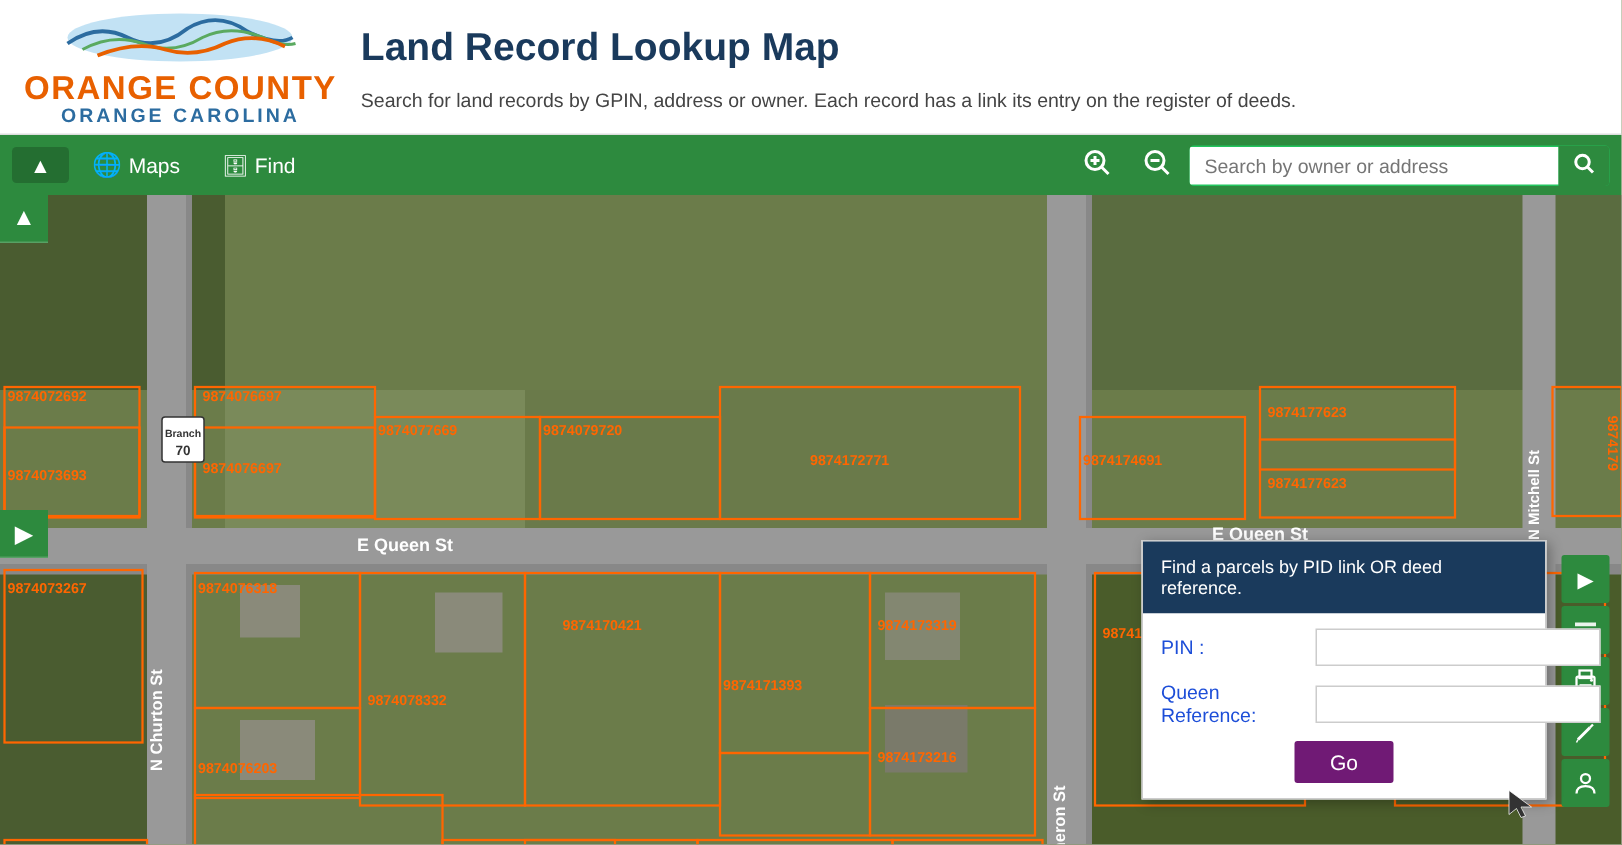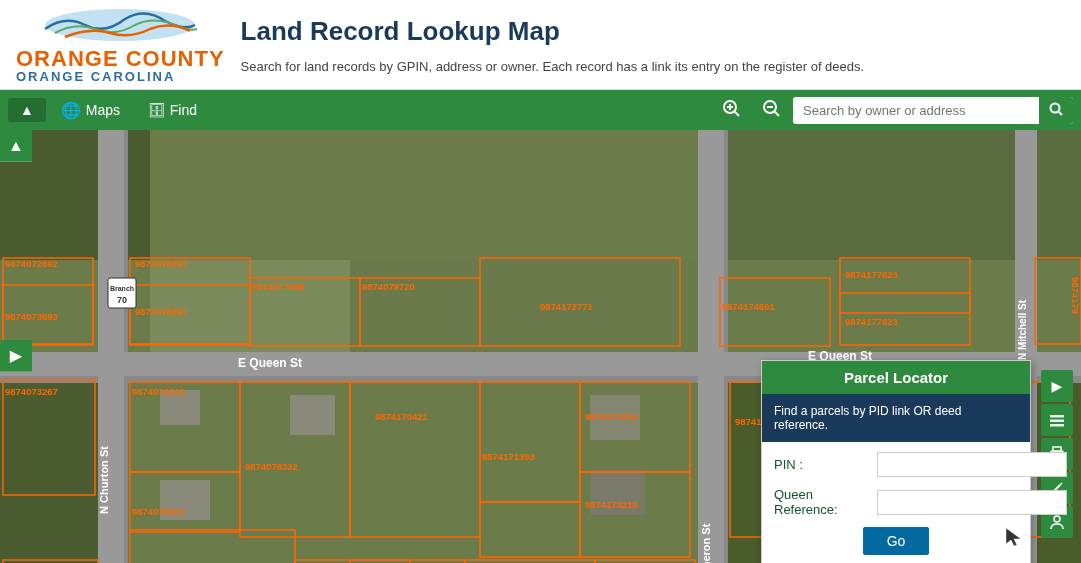--- a/index.html
+++ b/index.html
@@ -70,21 +70,21 @@
       color: #fff;
       font-size: 14px;
       cursor: pointer;
       border-radius: 3px;
     }
     .toolbar-btn.active { background: rgba(0,0,0,0.2); }
     .toolbar-spacer { flex: 1; }
     #search-area {
       display: flex;
       align-items: center;
-      background: #ffffff;
+      background: #22c55e;
       border-radius: 3px;
       overflow: hidden;
       width: 280px;
     }
     #search-input {
       border: none;
       outline: none;
       padding: 5px 10px;
       font-size: 13px;
       flex: 1;
@@ -199,34 +199,34 @@
       background: #fff;
     }
     .form-row {
       display: flex;
       align-items: center;
       margin-bottom: 10px;
       gap: 8px;
     }
     .form-label {
       font-size: 13px;
-      color: #14532d;
+      color: #1d4ed8;
       min-width: 95px;
     }
     .form-input {
       flex: 1;
       border: 1px solid #ccc;
       padding: 4px 6px;
       font-size: 13px;
       outline: none;
     }
     #go-btn {
       display: block;
       margin: 0 auto;
-      background: #0369a1;
+      background: #701a75;
       color: #fff;
       border: none;
       padding: 6px 24px;
       font-size: 14px;
       cursor: pointer;
       border-radius: 2px;
     }
 
     
     #cursor-icon {
@@ -250,21 +250,21 @@
 
 <div id="header">
   <div id="logo-area">
     <svg width="170" height="45" class="logo-wave">
 
       <ellipse cx="85" cy="18" rx="75" ry="16" fill="#a8d5f0" opacity="0.7"></ellipse>
       <path d="M10,22 Q30,8 50,18 Q70,28 90,12 Q110,0 130,14 Q150,24 160,18" stroke="#2c6ca0" stroke-width="2.5" fill="none"></path>
       <path d="M20,26 Q40,15 60,22 Q80,30 100,18 Q120,8 145,20 Q155,24 162,22" stroke="#5aaa60" stroke-width="2" fill="none"></path>
       <path d="M30,30 Q55,20 75,26 Q95,32 115,22 Q135,14 155,24" stroke="#e86000" stroke-width="2.5" fill="none"></path>
     </svg>
-    <div style="margin-top:-4px;">
+    <div style="text-align:center; margin-top:-4px;">
       <div id="logo-text-orange">ORANGE COUNTY</div>
       <div id="logo-text-nc">ORANGE CAROLINA</div>
     </div>
   </div>
   <div id="title-area">
     <div id="page-title">Land Record Lookup Map</div>
     <div id="page-subtitle">Search for land records by GPIN, address or owner. Each record has a link its entry on the register of deeds.</div>
   </div>
 </div>
 
@@ -457,21 +457,20 @@
     </button>
     <button class="right-btn">
       <svg width="18" height="18" viewBox="0 0 18 18">
         <circle cx="9" cy="6" r="3" fill="none" stroke="white" stroke-width="1.5"></circle>
         <path d="M3,16 Q3,11 9,11 Q15,11 15,16" fill="none" stroke="white" stroke-width="1.5"></path>
       </svg>
     </button>
   </div>
 
   <div id="parcel-locator">
-    <div id="parcel-locator-header">Parcel Locator</div>
     <div id="parcel-locator-body">Find a parcels by PID link OR deed reference.</div>
     <div id="parcel-locator-form">
       <div class="form-row">
         <label class="form-label">PIN :</label>
         <input type="text" class="form-input" value="" style="">
       </div>
       <div class="form-row">
         <label class="form-label">Queen Reference:</label>
         <input type="text" class="form-input" value="" style="">
       </div>

